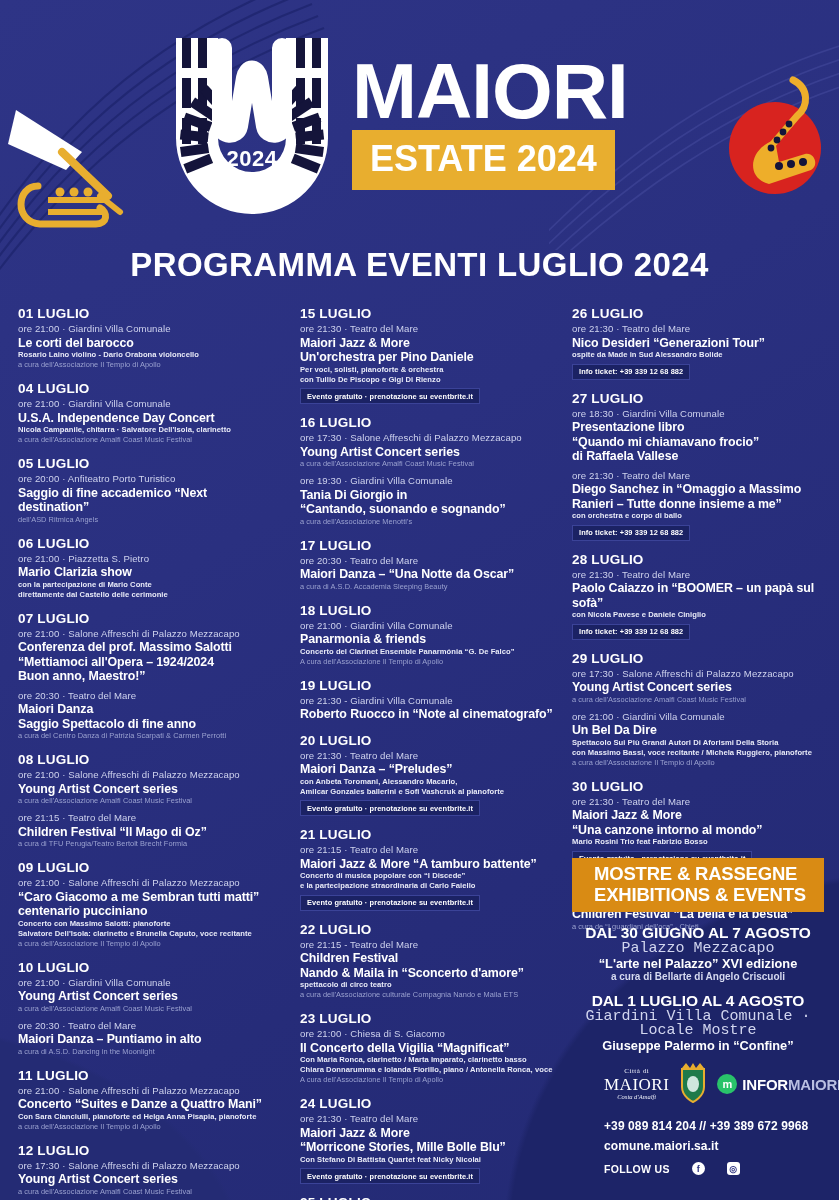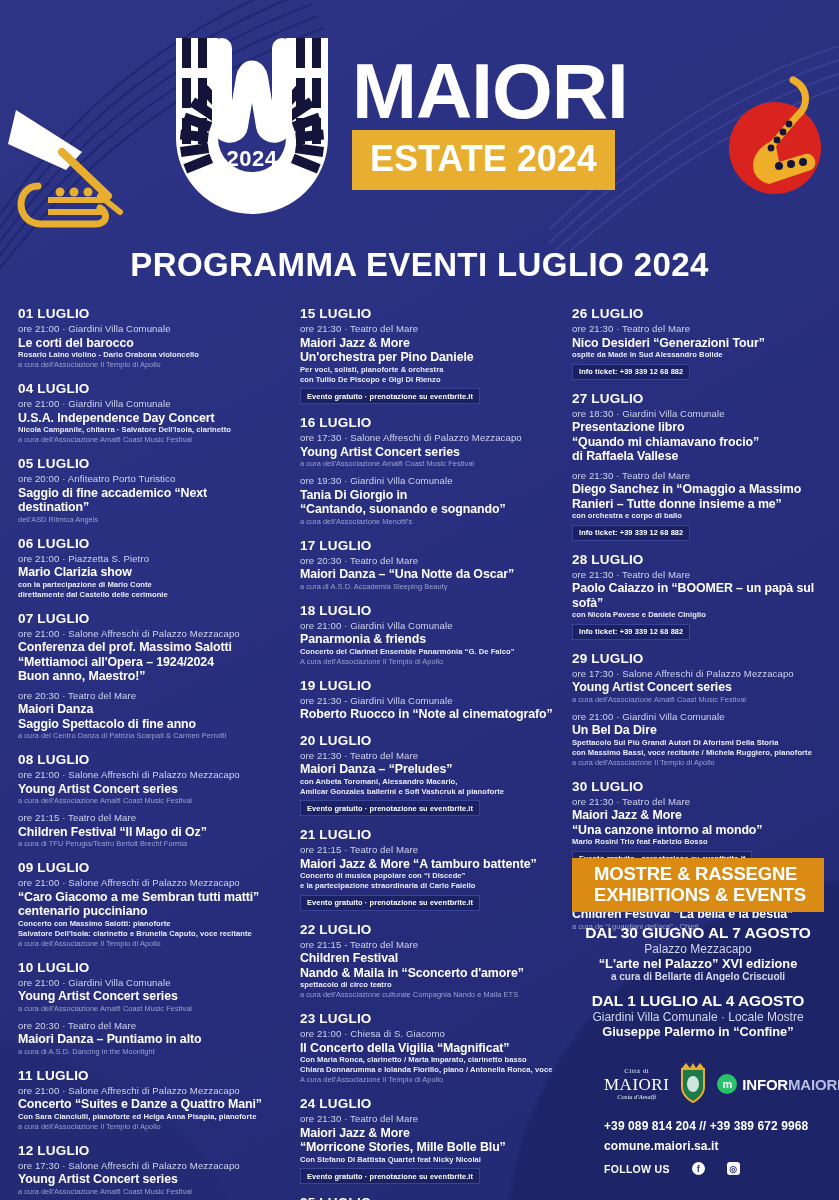--- a/index.html
+++ b/index.html
@@ -51,21 +51,21 @@
   .badge{display:inline-block;margin-top:3px;background:#1b2264;border:1px solid #3b4398;
     color:#ffffff;font-size:7.4px;font-weight:700;padding:2.5px 6px;letter-spacing:.1px;}
 
   
   .mostre{position:absolute;left:572px;top:858px;width:252px;}
   .mostre-hd{background:#d98b14;padding:5px 10px 7px 22px;}
   .mostre-hd div{font-size:18.5px;font-weight:800;line-height:21px;color:#fff;letter-spacing:-.2px;}
   .mostre-body{padding-top:12px;text-align:center;}
   .m-item{margin-bottom:10px;}
   .m-range{font-size:15.5px;font-weight:800;color:#fff;letter-spacing:-.1px;}
-  .m-place{font-size:12px;color:#d2d6ef;line-height:14px;}
+  .m-place{font-size:15px;color:#d2d6ef;line-height:14px;font-family:Liberation Mono, monospace;}
   .m-title{font-size:12.8px;font-weight:800;color:#fff;line-height:16px;}
   .m-cura{font-size:10px;font-weight:700;color:#d6daf0;line-height:10px;}
 
   
   .footer{position:absolute;left:604px;top:1058px;width:258px;}
   .logos{display:flex;align-items:center;gap:9px;height:52px;}
   .city-logo{text-align:center;line-height:1;}
   .city-logo .c1{font-family:"Liberation Serif",serif;font-size:7px;letter-spacing:.5px;color:#eef0fa;}
   .city-logo .c2{font-family:"Liberation Serif",serif;font-size:17px;letter-spacing:.5px;color:#fff;margin:1px 0;}
   .city-logo .c3{font-family:"Liberation Serif",serif;font-size:6.5px;font-style:italic;color:#eef0fa;}

